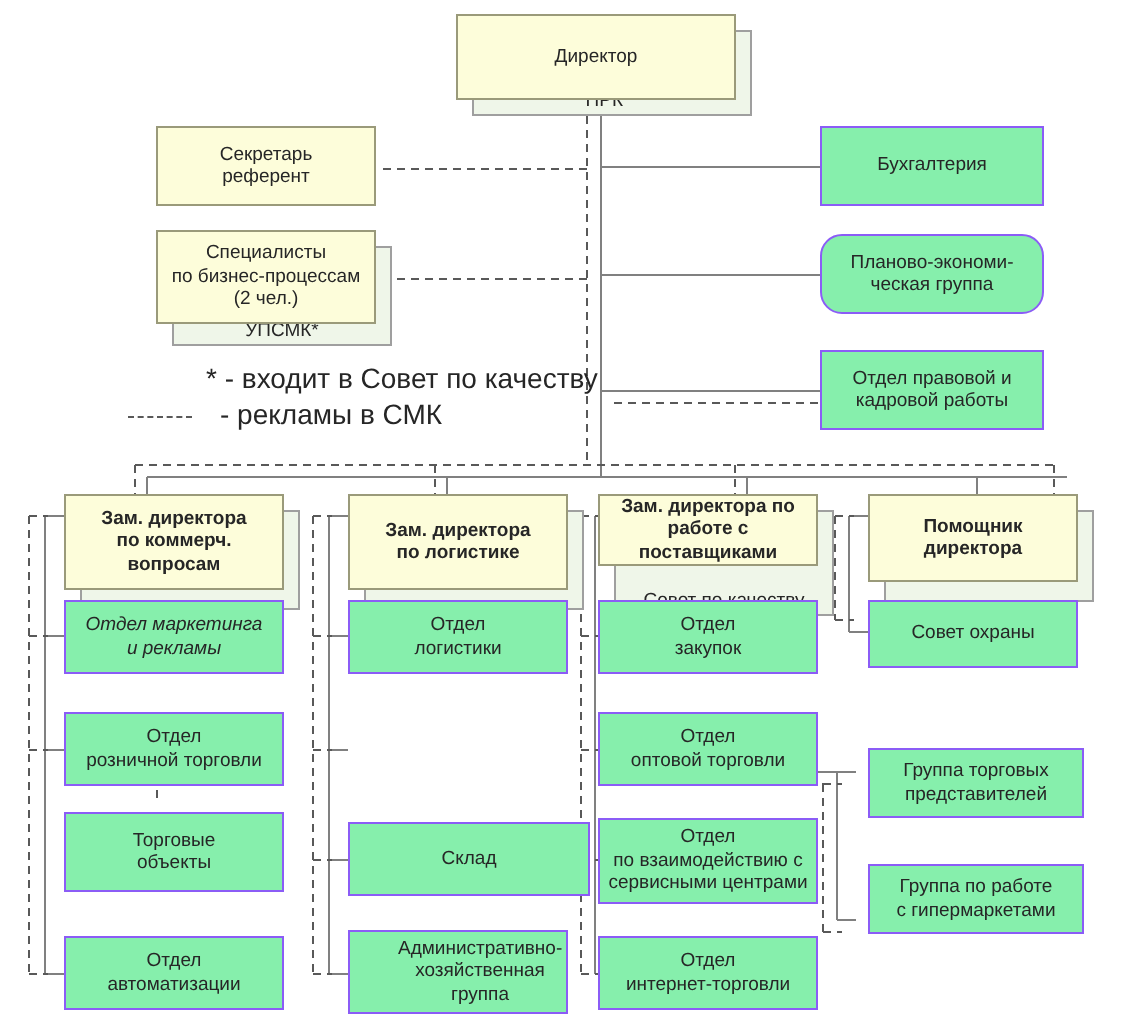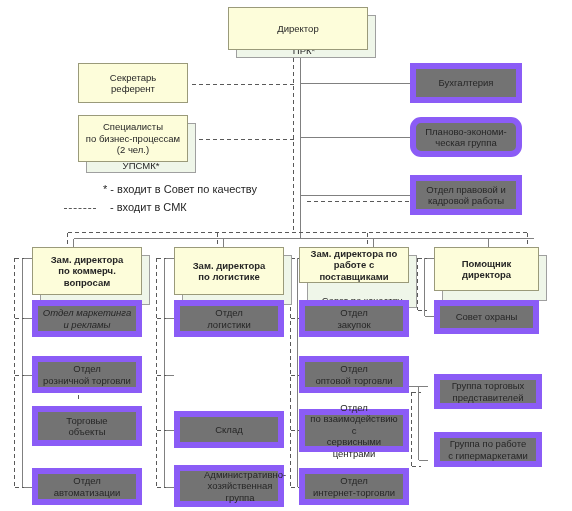--- a/index.html
+++ b/index.html
@@ -28,22 +28,22 @@
   .node {
     position: absolute;
     box-sizing: border-box;
     display: flex;
     align-items: center;
     justify-content: center;
     text-align: center;
     font-size: 9.5px;
     line-height: 11.5px;
     color: #262626;
-    background: #737373;
-    border: 6px solid #8b5cf6;
+    background: #86efac;
+    border: 1px solid #8b5cf6;
     padding: 1px 2px;
     z-index: 4;
   }
   .node.yellow {
     background: #fdfdda;
     border: 1px solid #9a9a7a;
   }
   .node.shadow {
     background: #eff6e9;
     border: 1px solid #9f9f9f;
@@ -61,21 +61,21 @@
   .node.bold {
     font-weight: bold;
   }
   .node .lbl {
     display: block;
     width: 100%;
     text-align: center;
   }
   .legend {
     position: absolute;
-    font-size: 11px;
+    font-size: 14px;
     line-height: 12px;
     color: #262626;
     white-space: nowrap;
     z-index: 5;
   }
   .legend-dash {
     position: absolute;
     z-index: 5;
     border-top: 1px dashed #595959;
     width: 32px;
@@ -222,21 +222,21 @@
   </div>
   <div class="node" style="left:410px; top:117px; width:112px; height:40px;border-radius:11px;">
     <span class="lbl">Планово-экономи-<br>ческая группа</span>
   </div>
   <div class="node" style="left:410px; top:175px; width:112px; height:40px;">
     <span class="lbl">Отдел правовой и<br>кадровой работы</span>
   </div>
 
   <div class="legend" style="left:103px; top:183px;">* - входит в Совет по качеству</div>
   <div class="legend-dash" style="left:64px; top:208px;"></div>
-  <div class="legend" style="left:110px; top:201px;">- входит в СМК</div>
+  <div class="legend" style="left:110px; top:201px;">- рекламы в СМК</div>
 
   <div class="node shadow" style="left:40px; top:255px; width:110px; height:50px;"></div>
   <div class="node yellow bold" style="left:32px; top:247px; width:110px; height:48px;">
     <span class="lbl">Зам. директора<br>по коммерч.<br>вопросам</span>
   </div>
   <div class="node" style="left:32px; top:300px; width:110px; height:37px;font-style:italic;">
     <span class="lbl">Отдел маркетинга<br>и рекламы</span>
   </div>
   <div class="node" style="left:32px; top:356px; width:110px; height:37px;">
     <span class="lbl">Отдел<br>розничной торговли</span>
@@ -248,21 +248,21 @@
     <span class="lbl">Отдел<br>автоматизации</span>
   </div>
 
   <div class="node shadow" style="left:182px; top:255px; width:110px; height:50px;"></div>
   <div class="node yellow bold" style="left:174px; top:247px; width:110px; height:48px;">
     <span class="lbl">Зам. директора<br>по логистике</span>
   </div>
   <div class="node" style="left:174px; top:300px; width:110px; height:37px;">
     <span class="lbl">Отдел<br>логистики</span>
   </div>
-  <div class="node" style="left:174px; top:411px; width:110px; height:37px;">
+  <div class="node" style="left:174px; top:411px; width:121px; height:37px;">
     <span class="lbl">Склад</span>
   </div>
   <div class="node" style="left:174px; top:465px; width:110px; height:42px;padding-left:24px;">
     <span class="lbl">Административно-<br>хозяйственная<br>группа</span>
   </div>
 
   <div class="node shadow centerlab" style="left:307px; top:255px; width:110px; height:53px;">
     <span class="lbl">Совет по качеству</span>
   </div>
   <div class="node yellow bold" style="left:299px; top:247px; width:110px; height:36px;">

